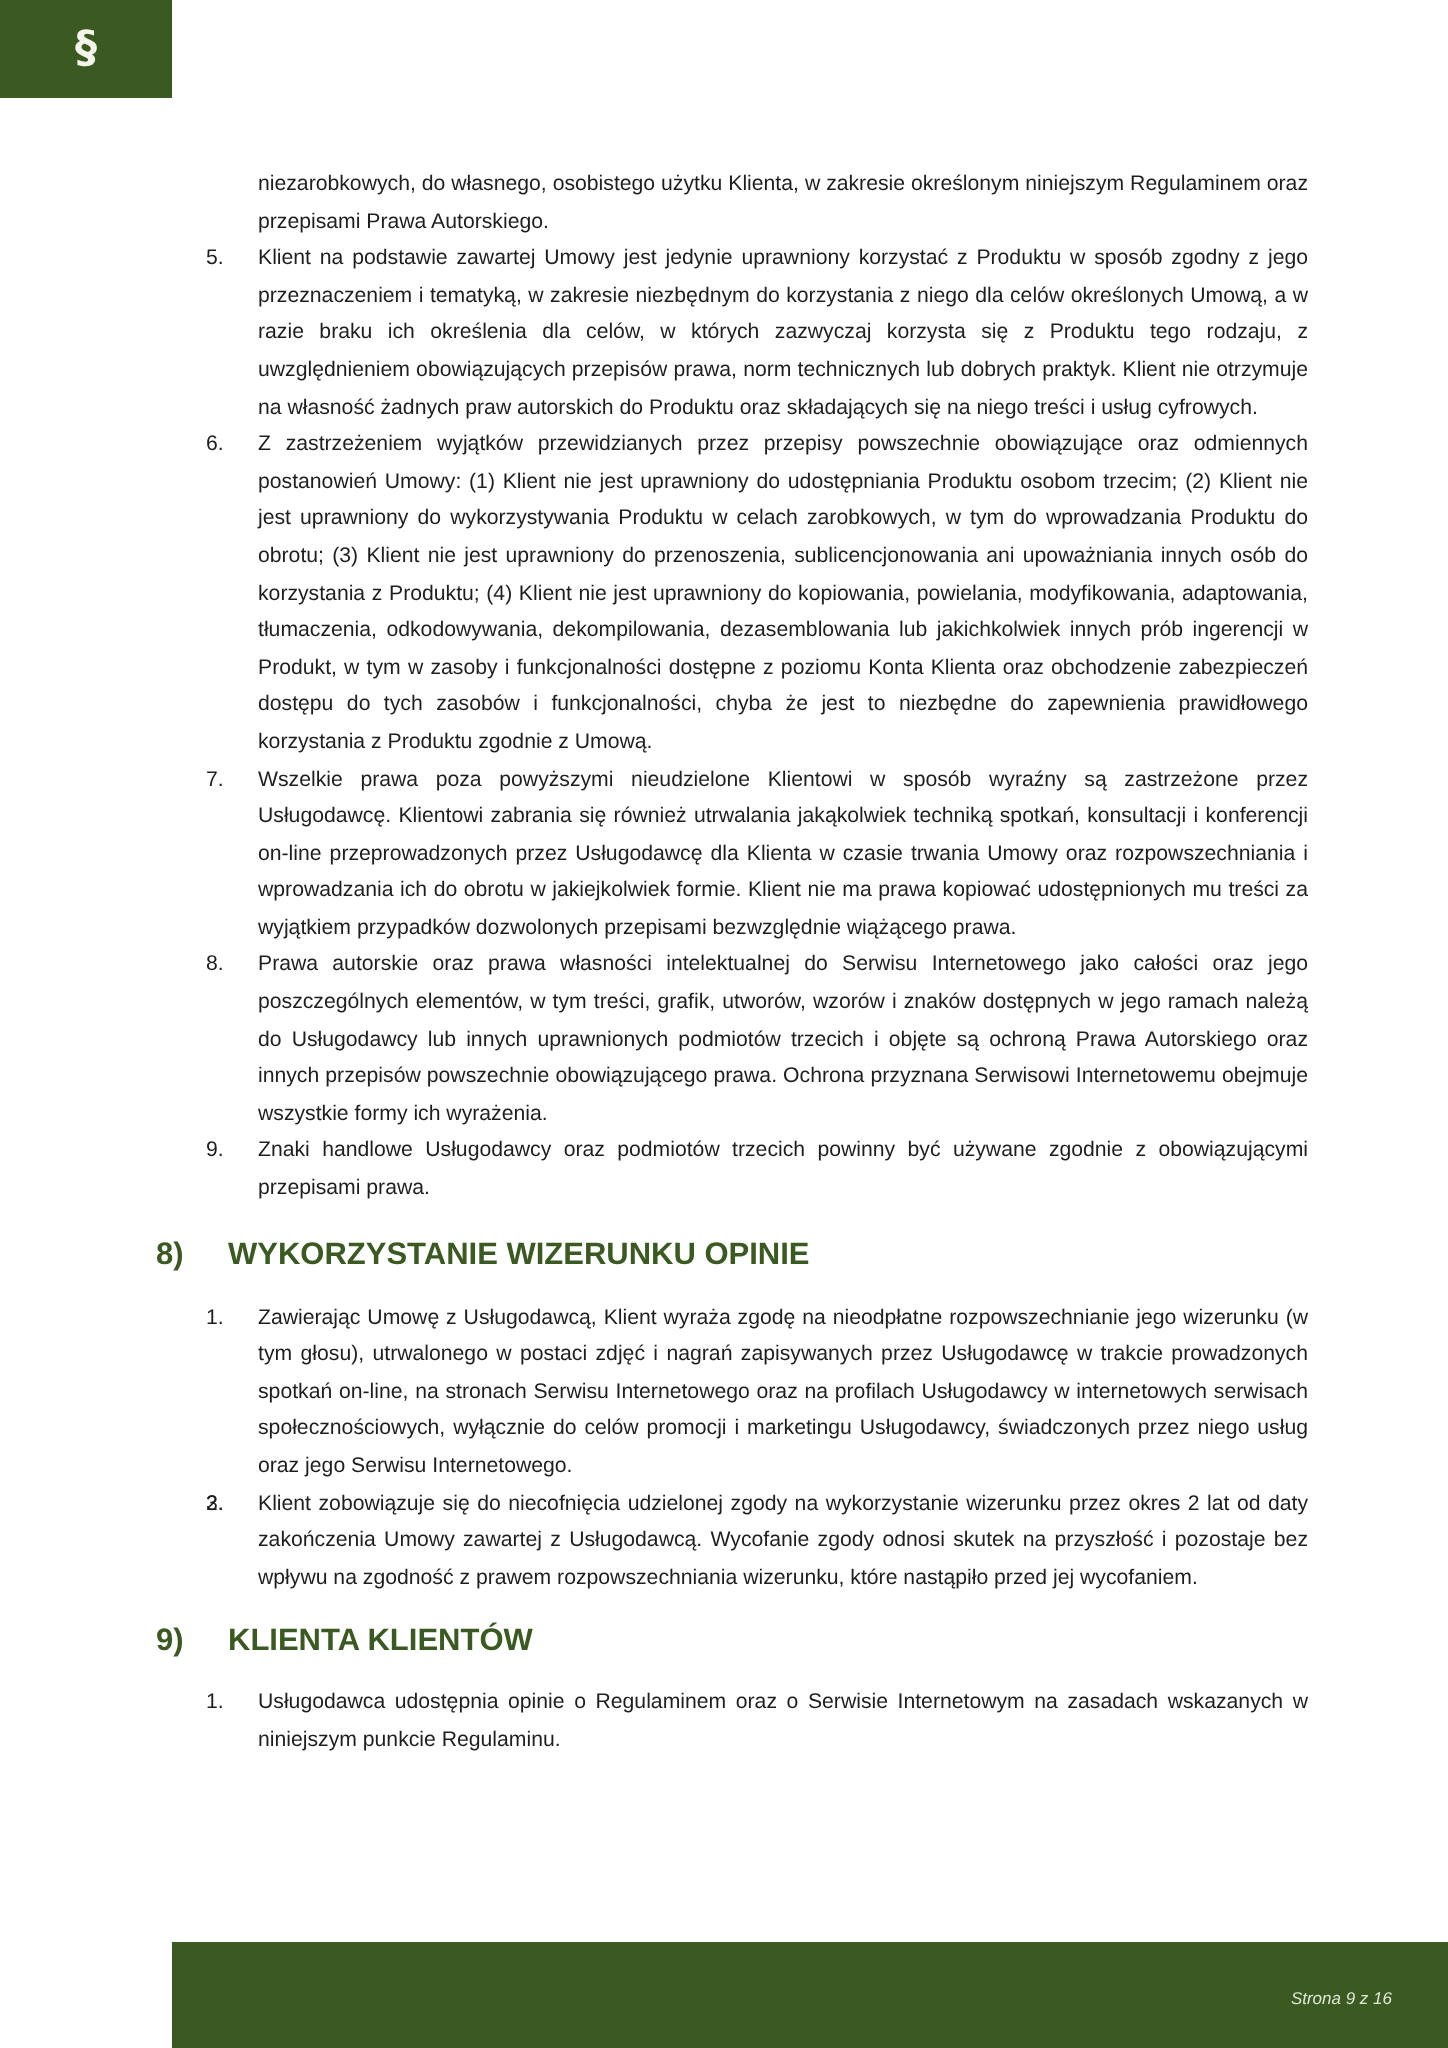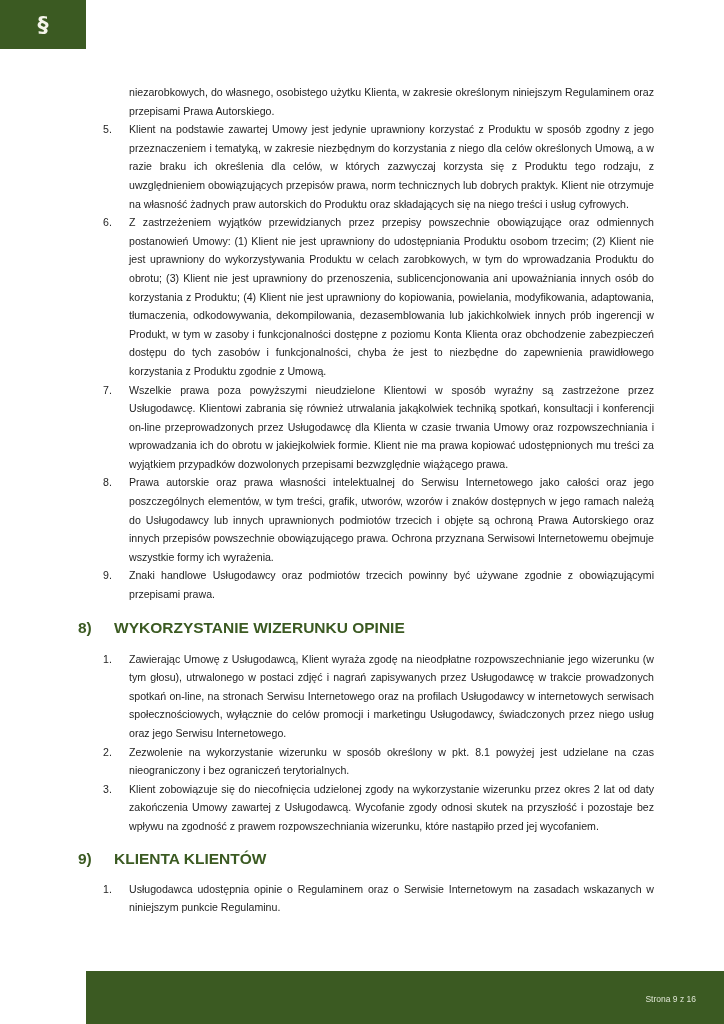--- a/index.html
+++ b/index.html
@@ -78,20 +78,21 @@
     }
     .sec8 { margin-top: 14px; margin-bottom: 12px; }
     .sec9 { margin-top: 13px; margin-bottom: 11px; }
     .footer-band {
       position: absolute;
       left: 86px;
       top: 971px;
       width: 638px;
       height: 53px;
       background: #3b5a22;
+      font-style: italic;
     }
     .footer-band .page-num {
       position: absolute;
       right: 28px;
       top: 23px;
       font-size: 8.5px;
       color: #dfe6d4;
     }
   </style>
 </head>
@@ -133,21 +134,20 @@
     <span>WYKORZYSTANIE WIZERUNKU OPINIE</span>
   </div>
 
   <ol class="items">
     <li>
       <span class="num">1.</span>
       <span>Zawierając Umowę z Usługodawcą, Klient wyraża zgodę na nieodpłatne rozpowszechnianie jego wizerunku (w tym głosu), utrwalonego w postaci zdjęć i nagrań zapisywanych przez Usługodawcę w trakcie prowadzonych spotkań on-line, na stronach Serwisu Internetowego oraz na profilach Usługodawcy w internetowych serwisach społecznościowych, wyłącznie do celów promocji i marketingu Usługodawcy, świadczonych przez niego usług oraz jego Serwisu Internetowego.</span>
     </li>
     <li>
       <span class="num">2.</span>
-      <span>Zezwolenie na wykorzystanie wizerunku w sposób określony w pkt. 8.1 powyżej jest udzielane na czas nieograniczony i bez ograniczeń terytorialnych.</span>
     </li>
     <li>
       <span class="num">3.</span>
       <span>Klient zobowiązuje się do niecofnięcia udzielonej zgody na wykorzystanie wizerunku przez okres 2 lat od daty zakończenia Umowy zawartej z Usługodawcą. Wycofanie zgody odnosi skutek na przyszłość i pozostaje bez wpływu na zgodność z prawem rozpowszechniania wizerunku, które nastąpiło przed jej wycofaniem.</span>
     </li>
   </ol>
 
   <div class="section-heading sec9">
     <span class="sec-num">9)</span>
     <span>KLIENTA KLIENTÓW</span>

